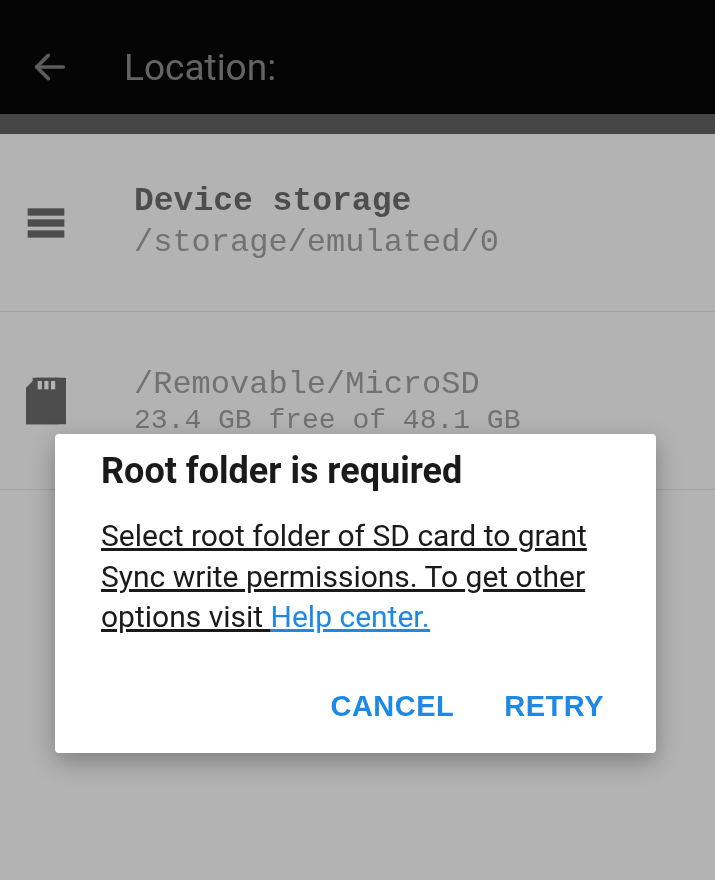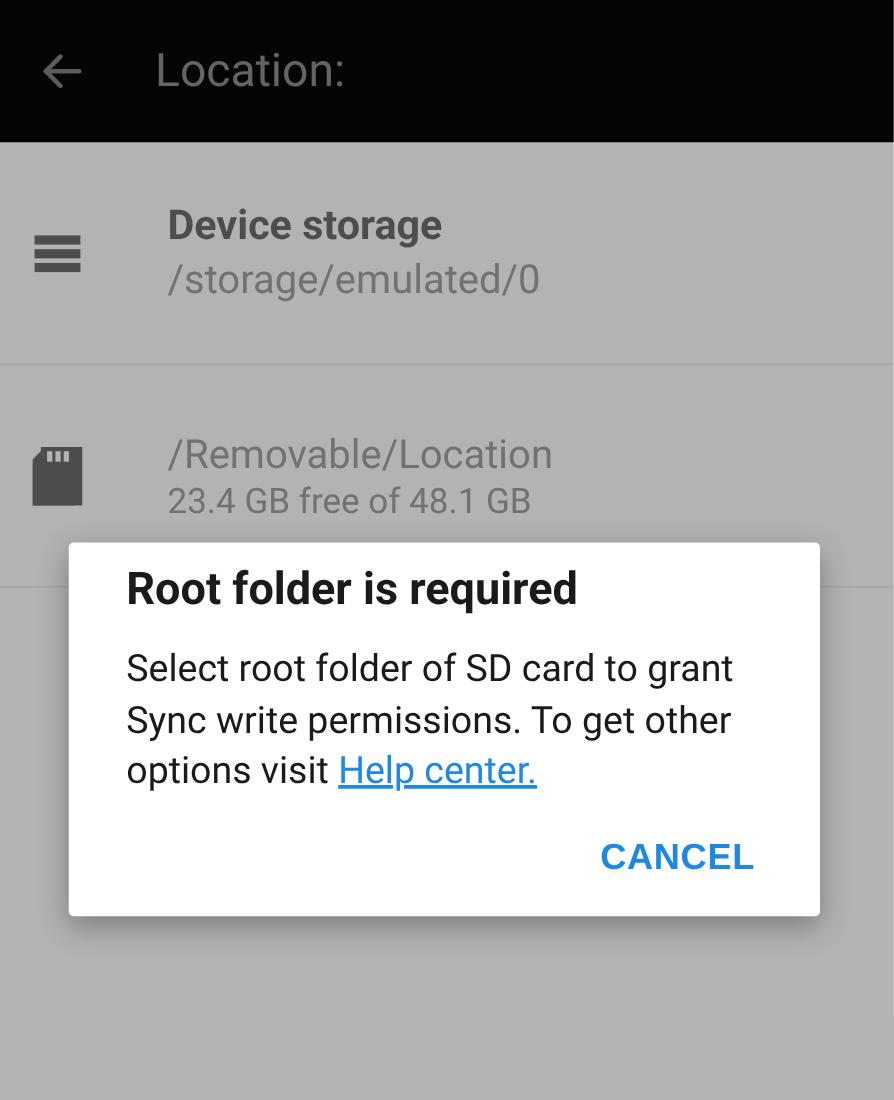--- a/index.html
+++ b/index.html
@@ -10,21 +10,21 @@
     body {
       width: 715px;
       height: 880px;
       font-family: -apple-system, BlinkMacSystemFont, "Segoe UI", Roboto, sans-serif;
       background: #fafafa;
       position: relative;
       overflow: hidden;
     }
     .app-bar {
       background: #0a0a0a;
-      height: 114px;
+      height: 134px;
       display: flex;
       align-items: center;
       padding: 0 30px;
     }
     .back-arrow {
       color: #b8b8b8;
       margin-right: 54px;
       display: flex;
       align-items: center;
     }
@@ -35,20 +35,21 @@
     }
     .storage-list {
       background: #fafafa;
     }
     .storage-item {
       display: flex;
       align-items: center;
       padding: 28px 24px 28px 22px;
       border-bottom: 1px solid #d0d0d0;
       min-height: 178px;
+      font-family: Liberation Mono, monospace;
     }
     .storage-icon {
       width: 48px;
       display: flex;
       justify-content: center;
       align-items: center;
       margin-right: 64px;
       color: #1a1a1a;
     }
     .storage-info {
@@ -98,21 +99,22 @@
     .dialog-title {
       font-size: 36px;
       font-weight: 700;
       color: #1a1a1a;
       margin-bottom: 24px;
     }
     .dialog-message {
       font-size: 30px;
       color: #1a1a1a;
       line-height: 1.35;
-      margin-bottom: 28px;
+      margin-bottom: 48px;
+      text-decoration: underline;
     }
     .dialog-link {
       color: #1e88e5;
       text-decoration: underline;
     }
     .dialog-actions {
       display: flex;
       justify-content: flex-end;
       gap: 46px;
       padding-right: 4px;
@@ -161,30 +163,31 @@
     <div class="storage-icon">
       <svg width="40" height="48" viewBox="0 0 24 28" fill="currentColor">
         <path d="M 18 0 L 6 0 L 0 6 L 0 28 L 24 28 L 24 6 L 24 0 Z M 9 2 L 11 2 L 11 7 L 9 7 Z M 13 2 L 15 2 L 15 7 L 13 7 Z M 17 2 L 19 2 L 19 7 L 17 7 Z" transform="scale(1,1)"></path>
         <path d="M4 0 L20 0 L20 28 L0 28 L0 8 L4 4 Z" fill="currentColor"></path>
         <rect x="7" y="2" width="2.5" height="5" fill="#fafafa"></rect>
         <rect x="11" y="2" width="2.5" height="5" fill="#fafafa"></rect>
         <rect x="15" y="2" width="2.5" height="5" fill="#fafafa"></rect>
       </svg>
     </div>
     <div class="storage-info">
-      <div class="storage-path">/Removable/Location</div>
+      <div class="storage-path">/Removable/MicroSD</div>
       <div class="storage-space">23.4 GB free of 48.1 GB</div>
     </div>
   </div>
 </div>
 
 <div class="app-bar-overlay"></div>
 <div class="overlay"></div>
 
 <div class="dialog">
   <div class="dialog-title">Root folder is required</div>
   <div class="dialog-message">
     <span>Select root folder of SD card to grant Sync write permissions. To get other options visit </span><a href="#" class="dialog-link">Help center.</a>
   </div>
   <div class="dialog-actions">
     <button class="dialog-button">CANCEL</button>
+    <button class="dialog-button">RETRY</button>
   </div>
 </div>
 
 </body></html>

